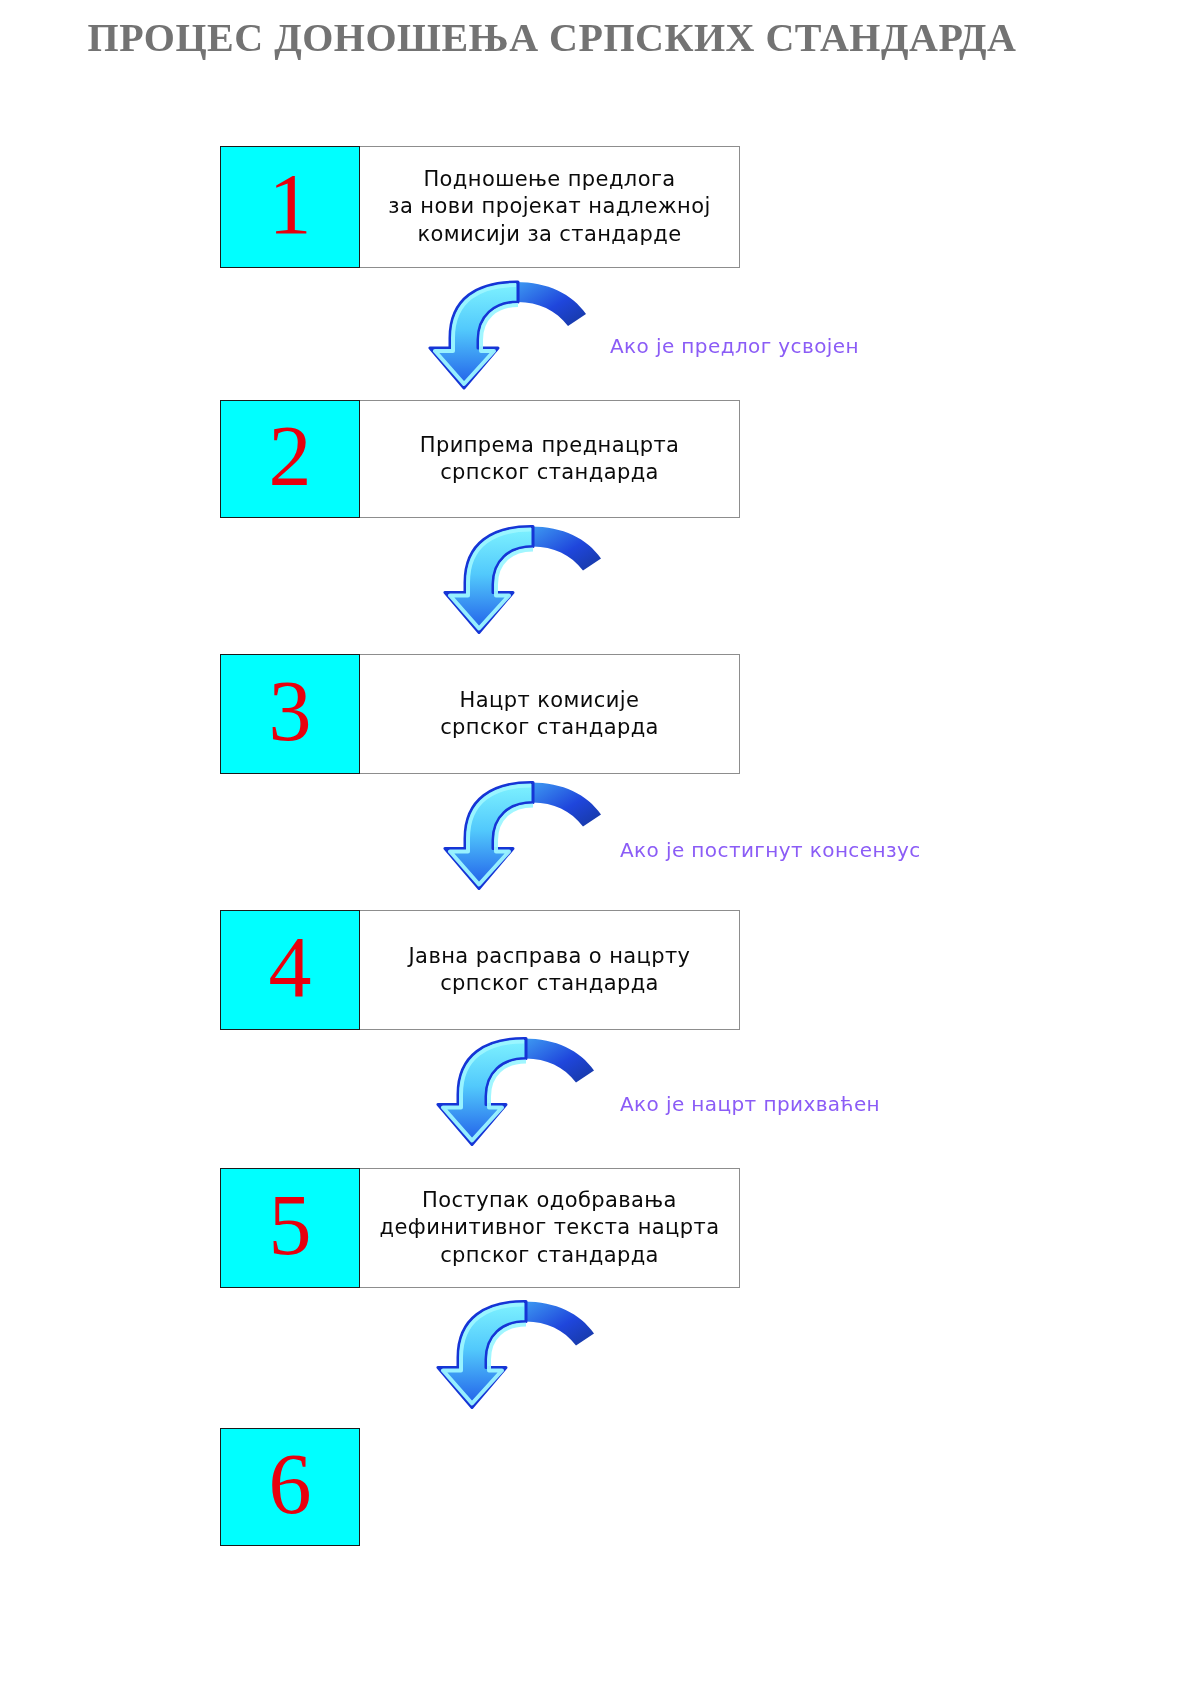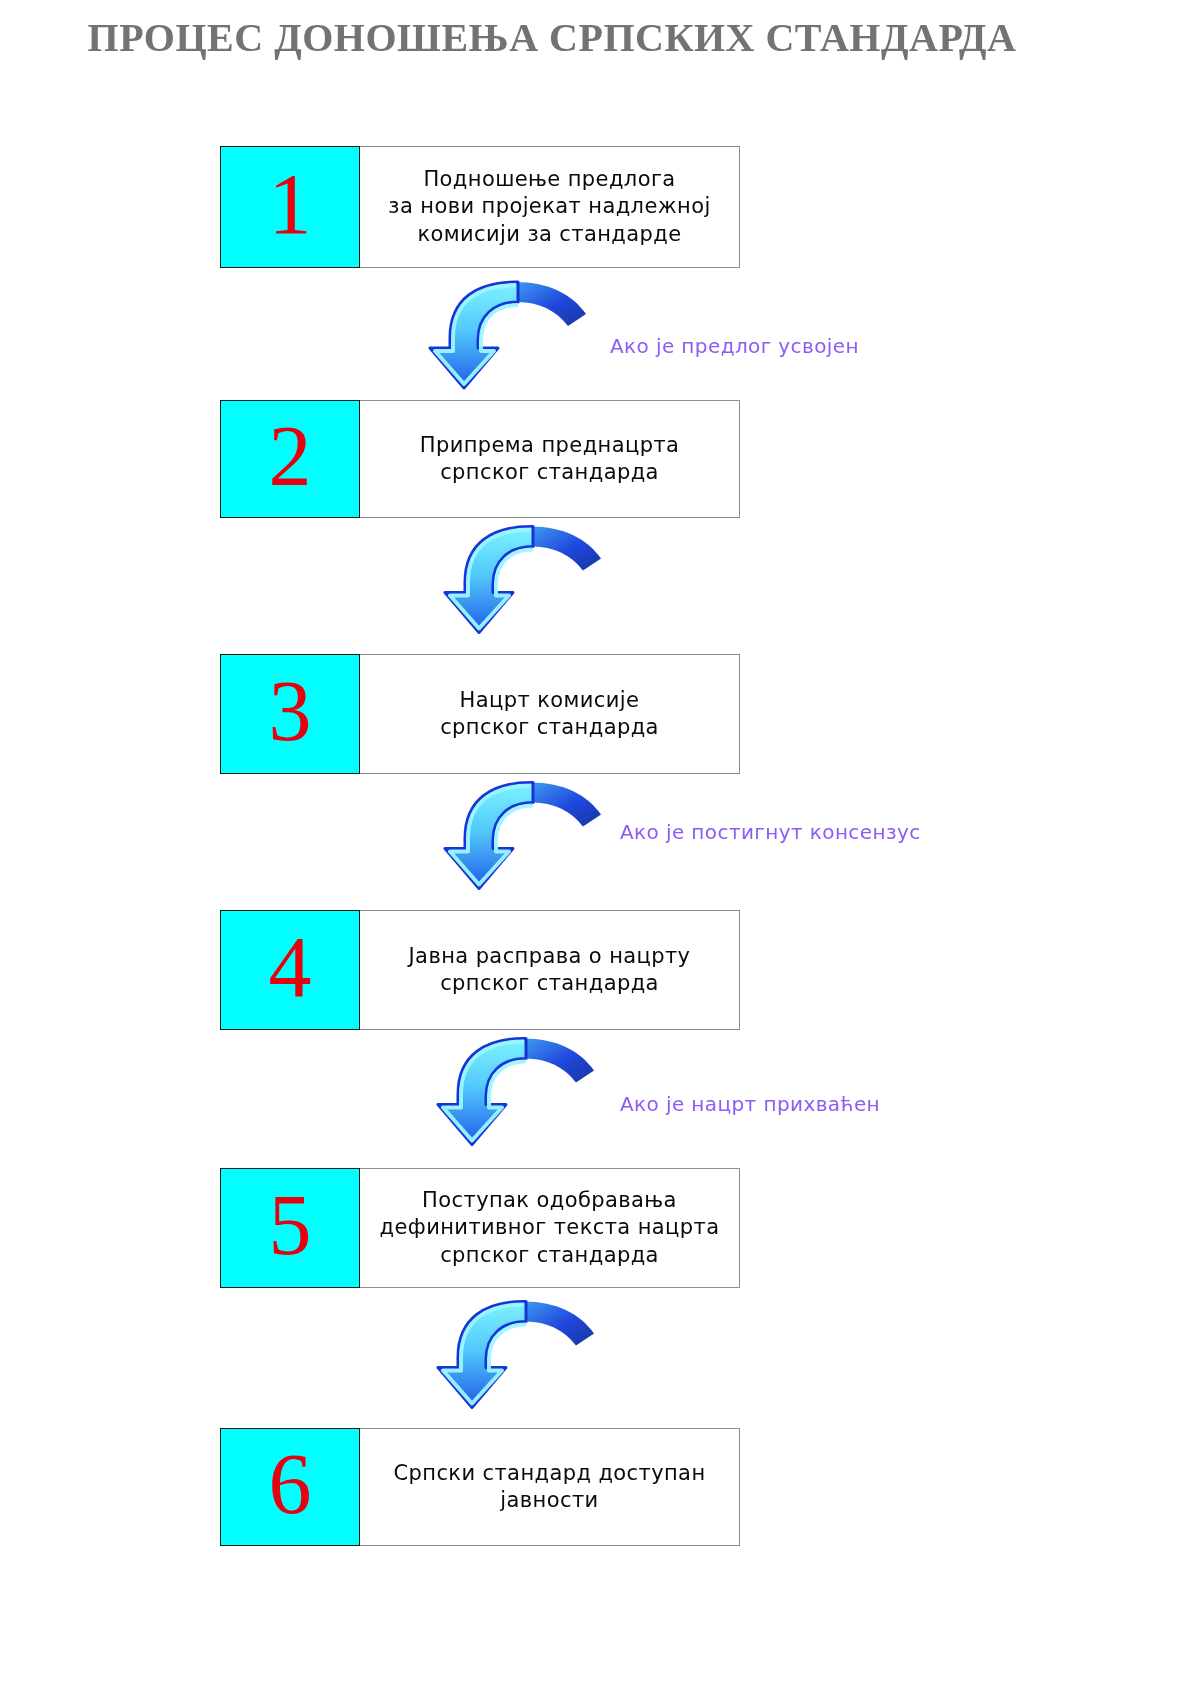--- a/index.html
+++ b/index.html
@@ -190,21 +190,21 @@
           <stop offset="55%" stop-color="#1F46DC"></stop>
           <stop offset="100%" stop-color="#16379E"></stop>
         </linearGradient>
       </defs>
       <path d="M96,6 C128,6 152,18 166,38 L148,50 C136,34 118,26 98,26 Z" fill="url(#gTail3)"></path>
       <path d="M98,26 C74,26 58,40 58,64 L58,72 L78,72 L44,112 L10,72 L30,72 L30,62
                C30,22 58,6 96,6 C97,6 97.5,6 98,6 Z" fill="url(#gBody3)" stroke="#1535D6" stroke-width="3" stroke-linejoin="round"></path>
       <path d="M98,29 C76,29 61,42 61,64 L61,75 L74,75 L44,108 L15,75 L33,75 L33,62
                C33,24 60,9 96,9" fill="none" stroke="#9CF6FF" stroke-width="4" stroke-linejoin="round" opacity="0.95"></path>
     </svg>
-    <div class="cond" style="left:185px; top:46px;">Ако је постигнут консензус</div>
+    <div class="cond" style="left:185px; top:64px;">Ако је постигнут консензус</div>
   </div>
 
   <div class="step" style="left:220px; top:910px; height:120px;">
     <div class="numbox">
       <span class="num">4</span>
     </div>
     <div class="textbox">
       <span class="label">Јавна расправа о нацрту
 српског стандарда</span>
     </div>
@@ -264,19 +264,15 @@
       <path d="M98,29 C76,29 61,42 61,64 L61,75 L74,75 L44,108 L15,75 L33,75 L33,62
                C33,24 60,9 96,9" fill="none" stroke="#9CF6FF" stroke-width="4" stroke-linejoin="round" opacity="0.95"></path>
     </svg>
     <div class="cond" style="left:192px; top:62px;"></div>
   </div>
 
   <div class="step" style="left:220px; top:1428px; height:118px;">
     <div class="numbox">
       <span class="num">6</span>
     </div>
-    <div class="textbox">
-      <span class="label">Српски стандард доступан
-јавности</span>
-    </div>
   </div>
 
 </div>
 
 </body></html>

